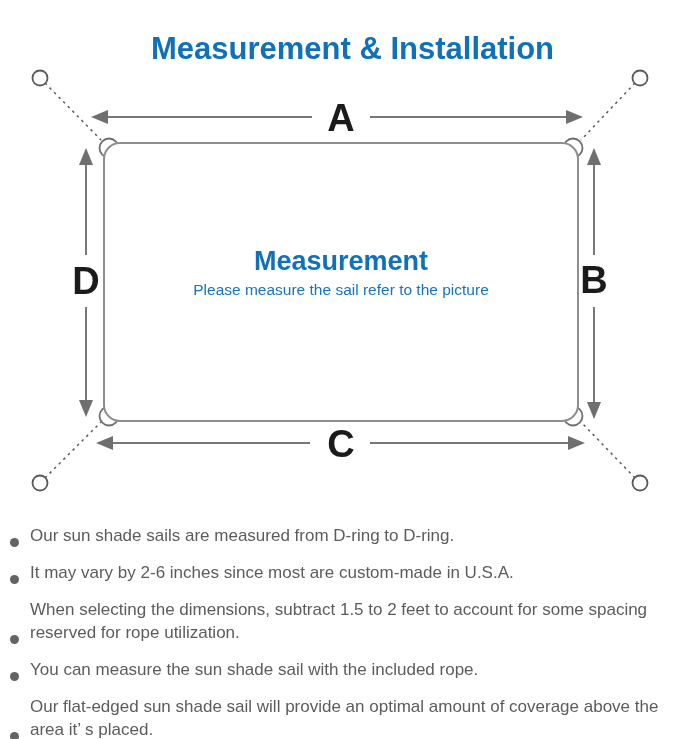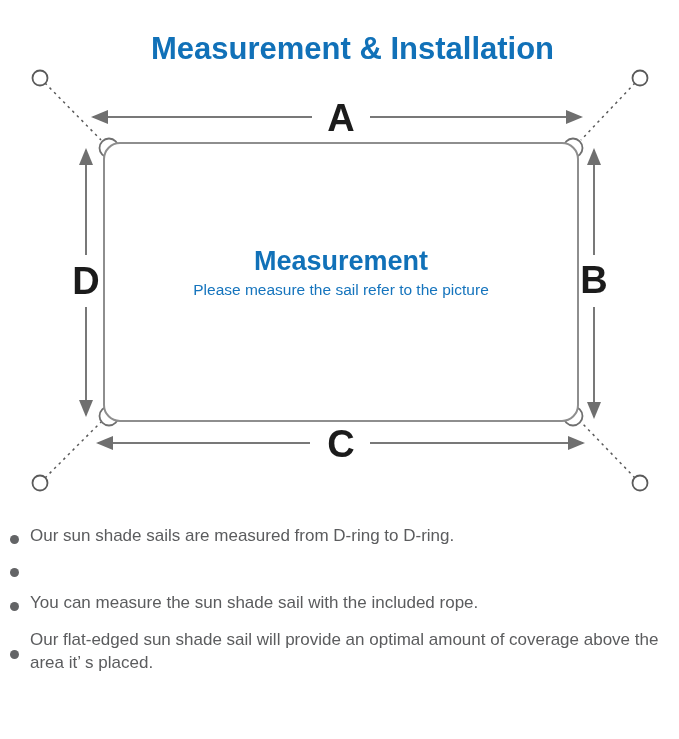--- a/index.html
+++ b/index.html
@@ -15,21 +15,21 @@
     margin:13px;padding-top:2px;
   }
   .diagram-wrap{
     position:absolute;top:40px;left:0;width:679px;height:484px;
   }
   .notes{
     position:absolute;top:524px;left:8px;width:666px;
     list-style:none;margin:0;padding:0;
   }
   .notes li{
-    display:flex;align-items:center;
+    display:flex;align-items:flex-end;
     margin-bottom:14px;
     color:#5b5c5e;
     font-size:17px;line-height:23px;
   }
   .dot{
     width:9px;height:9px;border-radius:50%;
     background:#636466;
     flex:0 0 9px;
     margin:7px 11px 0 2px;
   }
@@ -91,20 +91,25 @@
   </svg>
 </div>
 
 <ul class="notes">
   <li>
     <span class="dot"></span>
     <span class="note-text">Our sun shade sails are measured from D-ring to D-ring.</span>
   </li>
   <li>
     <span class="dot"></span>
+    <span class="note-text">It may vary by 2-6 inches since most are custom-made in U.S.A.</span>
+  </li>
+  <li>
+    <span class="dot"></span>
+    <span class="note-text">When selecting the dimensions, subtract 1.5 to 2 feet to account for some spacing reserved for rope utilization.</span>
   </li>
   <li>
     <span class="dot"></span>
     <span class="note-text">You can measure the sun shade sail with the included rope.</span>
   </li>
   <li>
     <span class="dot"></span>
     <span class="note-text">Our flat-edged sun shade sail will provide an optimal amount of coverage above the area it’ s placed.</span>
   </li>
 </ul>

